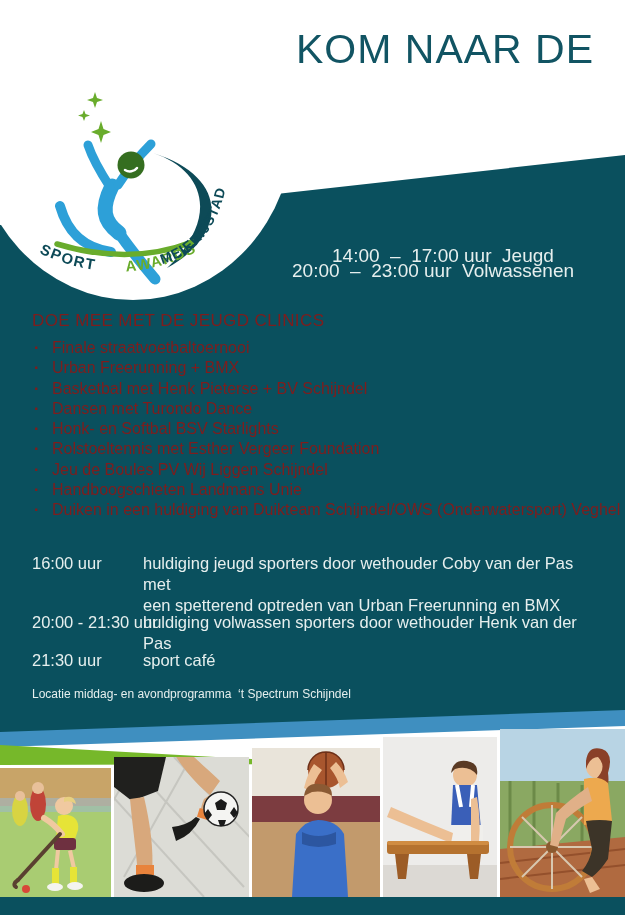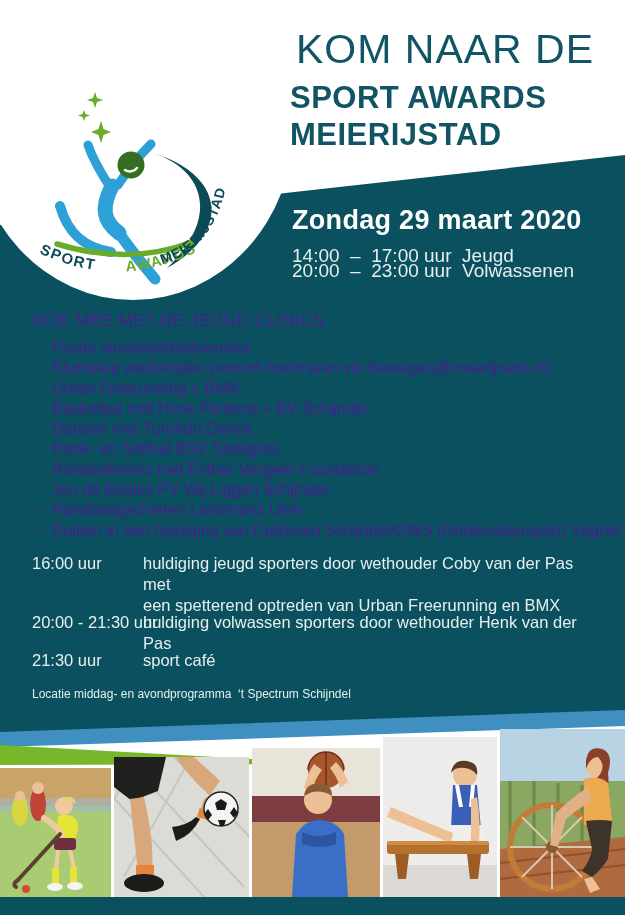--- a/index.html
+++ b/index.html
@@ -18,24 +18,24 @@
   .logo-ellipse{
     left:-28px;top:-50px;width:322px;height:350px;
     background:#ffffff;border-radius:50%;
   }
   
   .kicker{left:296px;top:26px;font-size:41px;letter-spacing:1px;color:#115463;}
   .title{left:290px;top:79px;font-size:31px;font-weight:bold;line-height:37px;color:#115463;letter-spacing:.5px;}
   
   .z-date{left:292px;top:205px;font-size:27px;font-weight:bold;color:#ffffff;letter-spacing:.3px;}
   .session{left:292px;font-size:19px;color:#e6efee;white-space:pre;}
-  .session.s1{top:245px;}
+  .session.s1{top:245px;margin-left:40px;}
   .session.s2{top:260px;}
   
-  .clinics{left:32px;top:311px;color:#4c1d95;}
+  .clinics{left:32px;top:311px;color:#7f1d1d;}
   .clinics-heading{font-size:17px;letter-spacing:.4px;}
   .clinics-list{list-style:none;margin:7px 0 0 0;padding:0;font-size:16px;}
   .clinics-list li{position:relative;padding-left:20px;line-height:20.3px;}
   .clinics-list li::before{content:"\00B7";position:absolute;left:2px;font-weight:bold;}
   
   .sched-row{left:32px;display:flex;color:#e6efee;font-size:16.5px;line-height:21px;}
   .sched-time{width:111px;flex:0 0 111px;white-space:pre;}
   .sched-desc{width:462px;white-space:pre-line;}
   .row1{top:553px;}
   .row2{top:612px;}
@@ -100,34 +100,28 @@
     </text>
     <text font-size="15" font-weight="bold" letter-spacing="1.5" fill="#69ac2c">
       <textPath href="#arcBottom" startOffset="92">AWARDS</textPath>
     </text>
     <text font-size="14" font-weight="bold" letter-spacing="1" fill="#0d4a57">
       <textPath href="#arcRight" startOffset="0">MEIERIJSTAD</textPath>
     </text>
   </svg>
 
   <div class="abs kicker">KOM NAAR DE</div>
-  <div class="abs title">
-    <div>SPORT AWARDS</div>
-    <div>MEIERIJSTAD</div>
-  </div>
-
-  <div class="abs z-date">Zondag 29 maart 2020</div>
+
   <div class="abs session s1">14:00  –  17:00 uur  Jeugd</div>
   <div class="abs session s2">20:00  –  23:00 uur  Volwassenen</div>
 
   <div class="abs clinics">
     <div class="clinics-heading">DOE MEE MET DE JEUGD CLINICS</div>
     <ul class="clinics-list">
       <li>Finale straatvoetbaltoernooi</li>
-      <li>Stuntstep wedstrijden (vooraf inschrijven via bewegen@meierijstad.nl)</li>
       <li>Urban Freerunning + BMX</li>
       <li>Basketbal met Henk Pieterse + BV Schijndel</li>
       <li>Dansen met Turondo Dance</li>
       <li>Honk- en Softbal BSV Starlights</li>
       <li>Rolstoeltennis met Esther Vergeer Foundation</li>
       <li>Jeu de Boules PV Wij Liggen Schijndel</li>
       <li>Handboogschieten Landmans Unie</li>
       <li>Duiken in een huldiging van Duikteam Schijndel/OWS (Onderwatersport) Veghel</li>
     </ul>
   </div>

